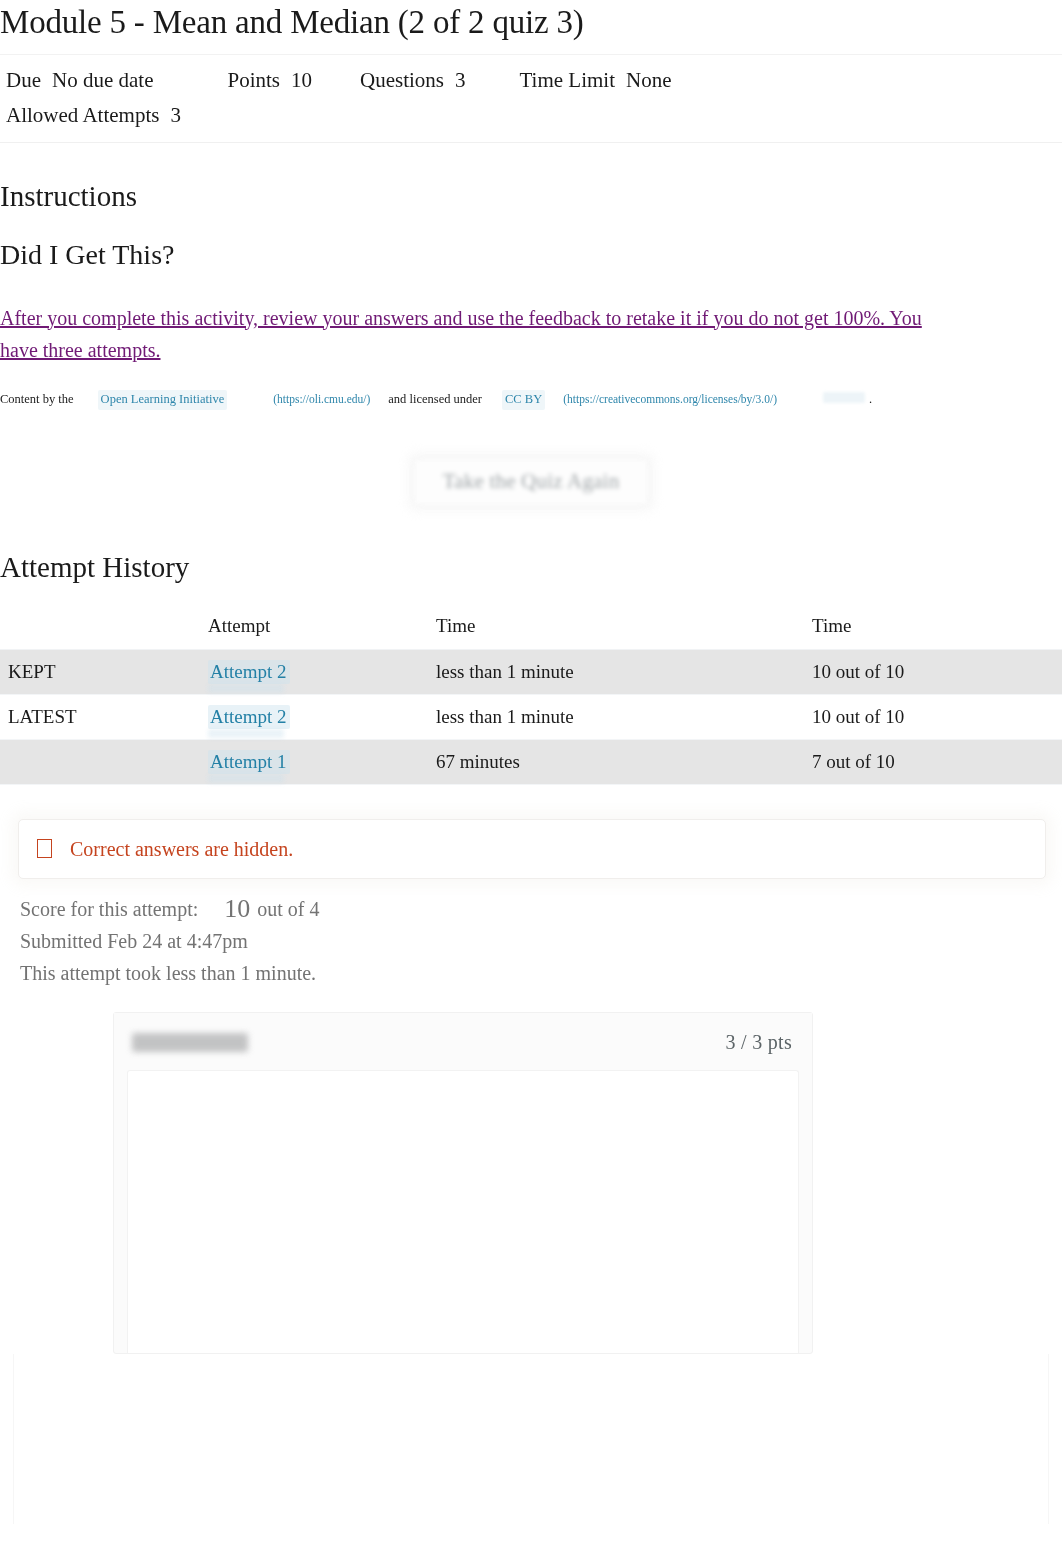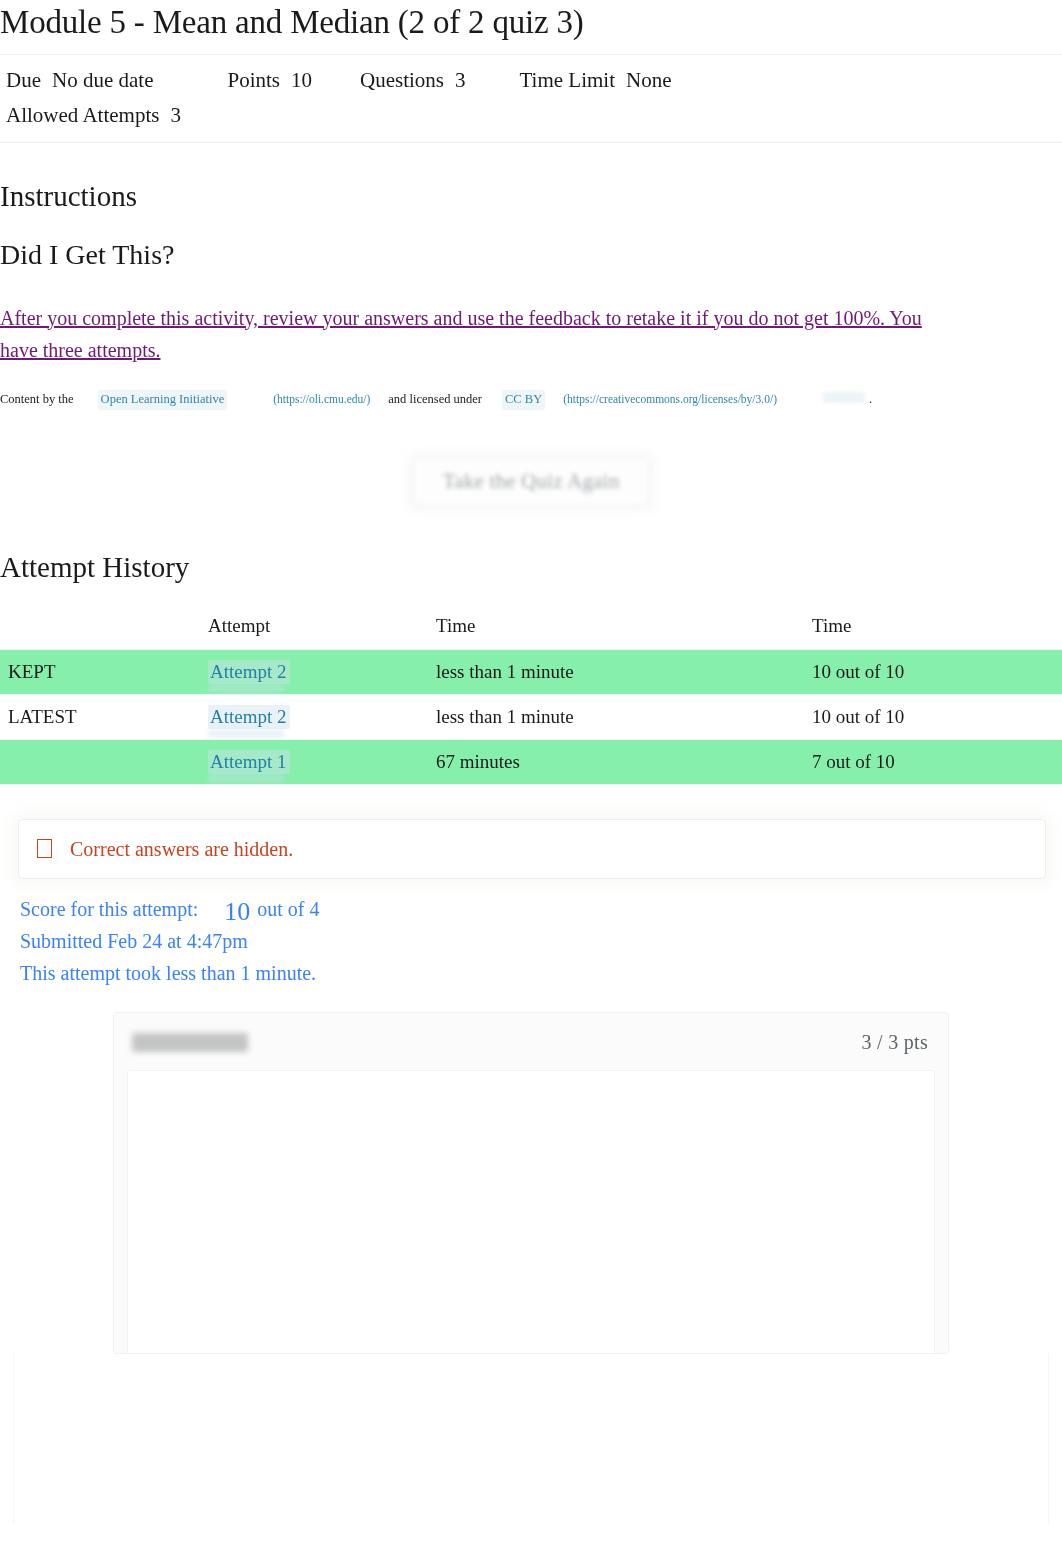--- a/index.html
+++ b/index.html
@@ -161,21 +161,21 @@
     padding: 4px 0 12px 0;
     border-bottom: 1px solid #f1f3f5;
     font-size: 19px;
   }
   .hist-table td {
     padding: 11px 0 11px 0;
     color: #1a1a1a;
     border-bottom: 1px solid #f3f5f7;
     vertical-align: middle;
   }
-  .hist-table tr.stripe td { background: #86efac; }
+  .hist-table tr.stripe td { background: #e5e5e5; }
   .col-kept  { width: 200px; padding-left: 8px !important; }
   .col-att   { width: 228px; }
   .col-time  { width: 376px; }
   .col-score { width: auto; }
   .att-link {
     color: #2380a6;
     text-decoration: none;
     background: rgba(203,226,238,0.45);
     padding: 1px 3px 2px 2px;
     border-radius: 2px;
@@ -224,35 +224,35 @@
     line-height: 1.2;
   }
 
   
   .summary {
     margin-top: 14px;
     padding-left: 20px;
   }
   .summary-line {
     font-size: 20px;
-    color: #3b82f6;
+    color: #737373;
     line-height: 1.62;
     display: flex;
-    align-items: flex-end;
+    align-items: center;
   }
   .score-big {
     font-size: 26px;
     padding: 0 7px 0 26px;
     line-height: 1;
   }
 
   
   .q-card {
     margin: 22px 0 0 113px;
-    width: 836px;
+    width: 700px;
     border: 1px solid #f1f1f1;
     border-radius: 3px;
     background: #fbfbfb;
     box-sizing: border-box;
   }
   .q-head {
     display: flex;
     align-items: center;
     justify-content: space-between;
     padding: 18px 20px 16px 18px;

